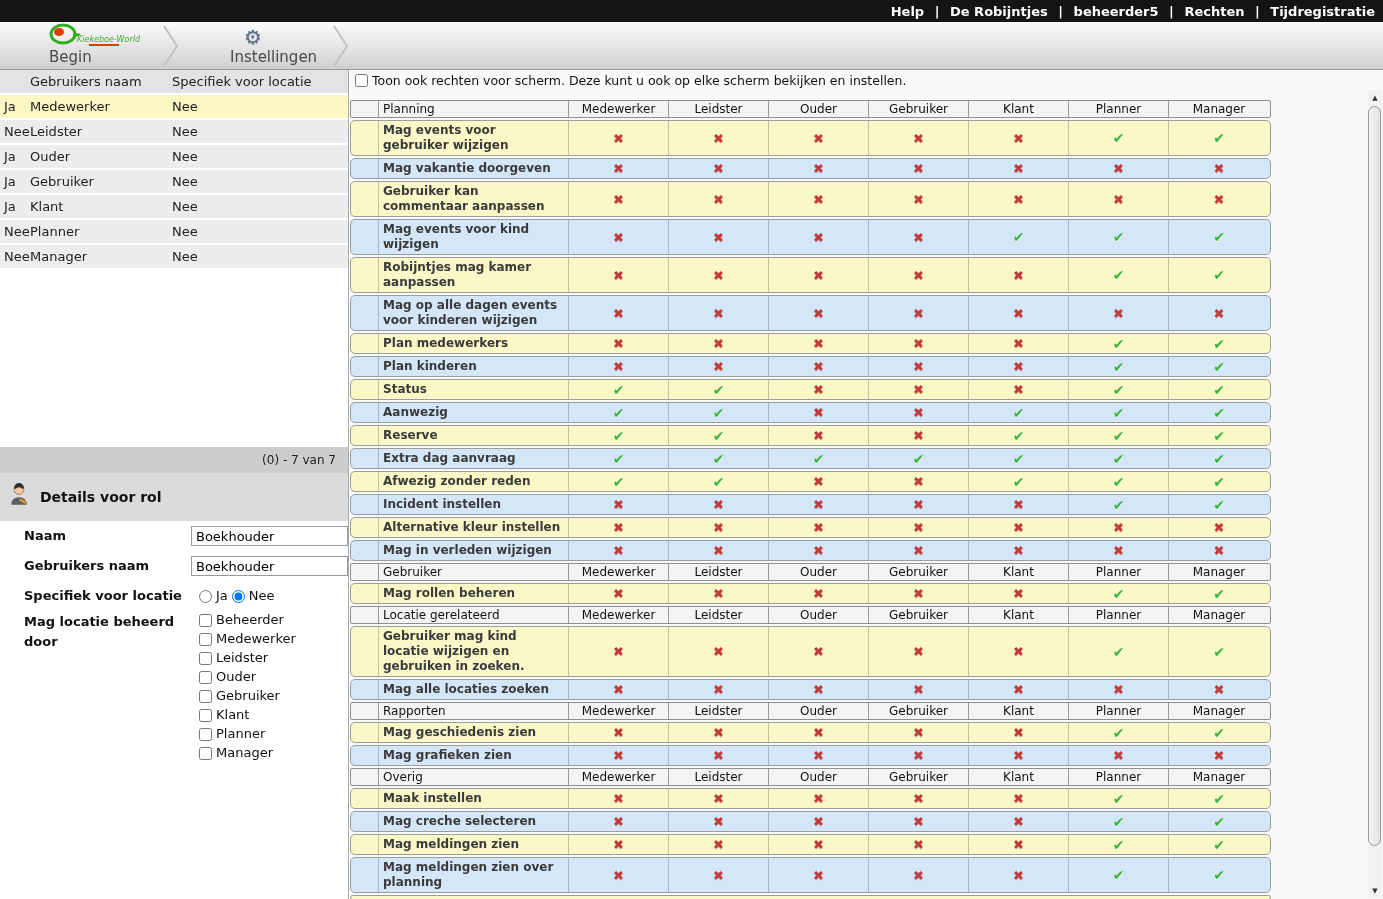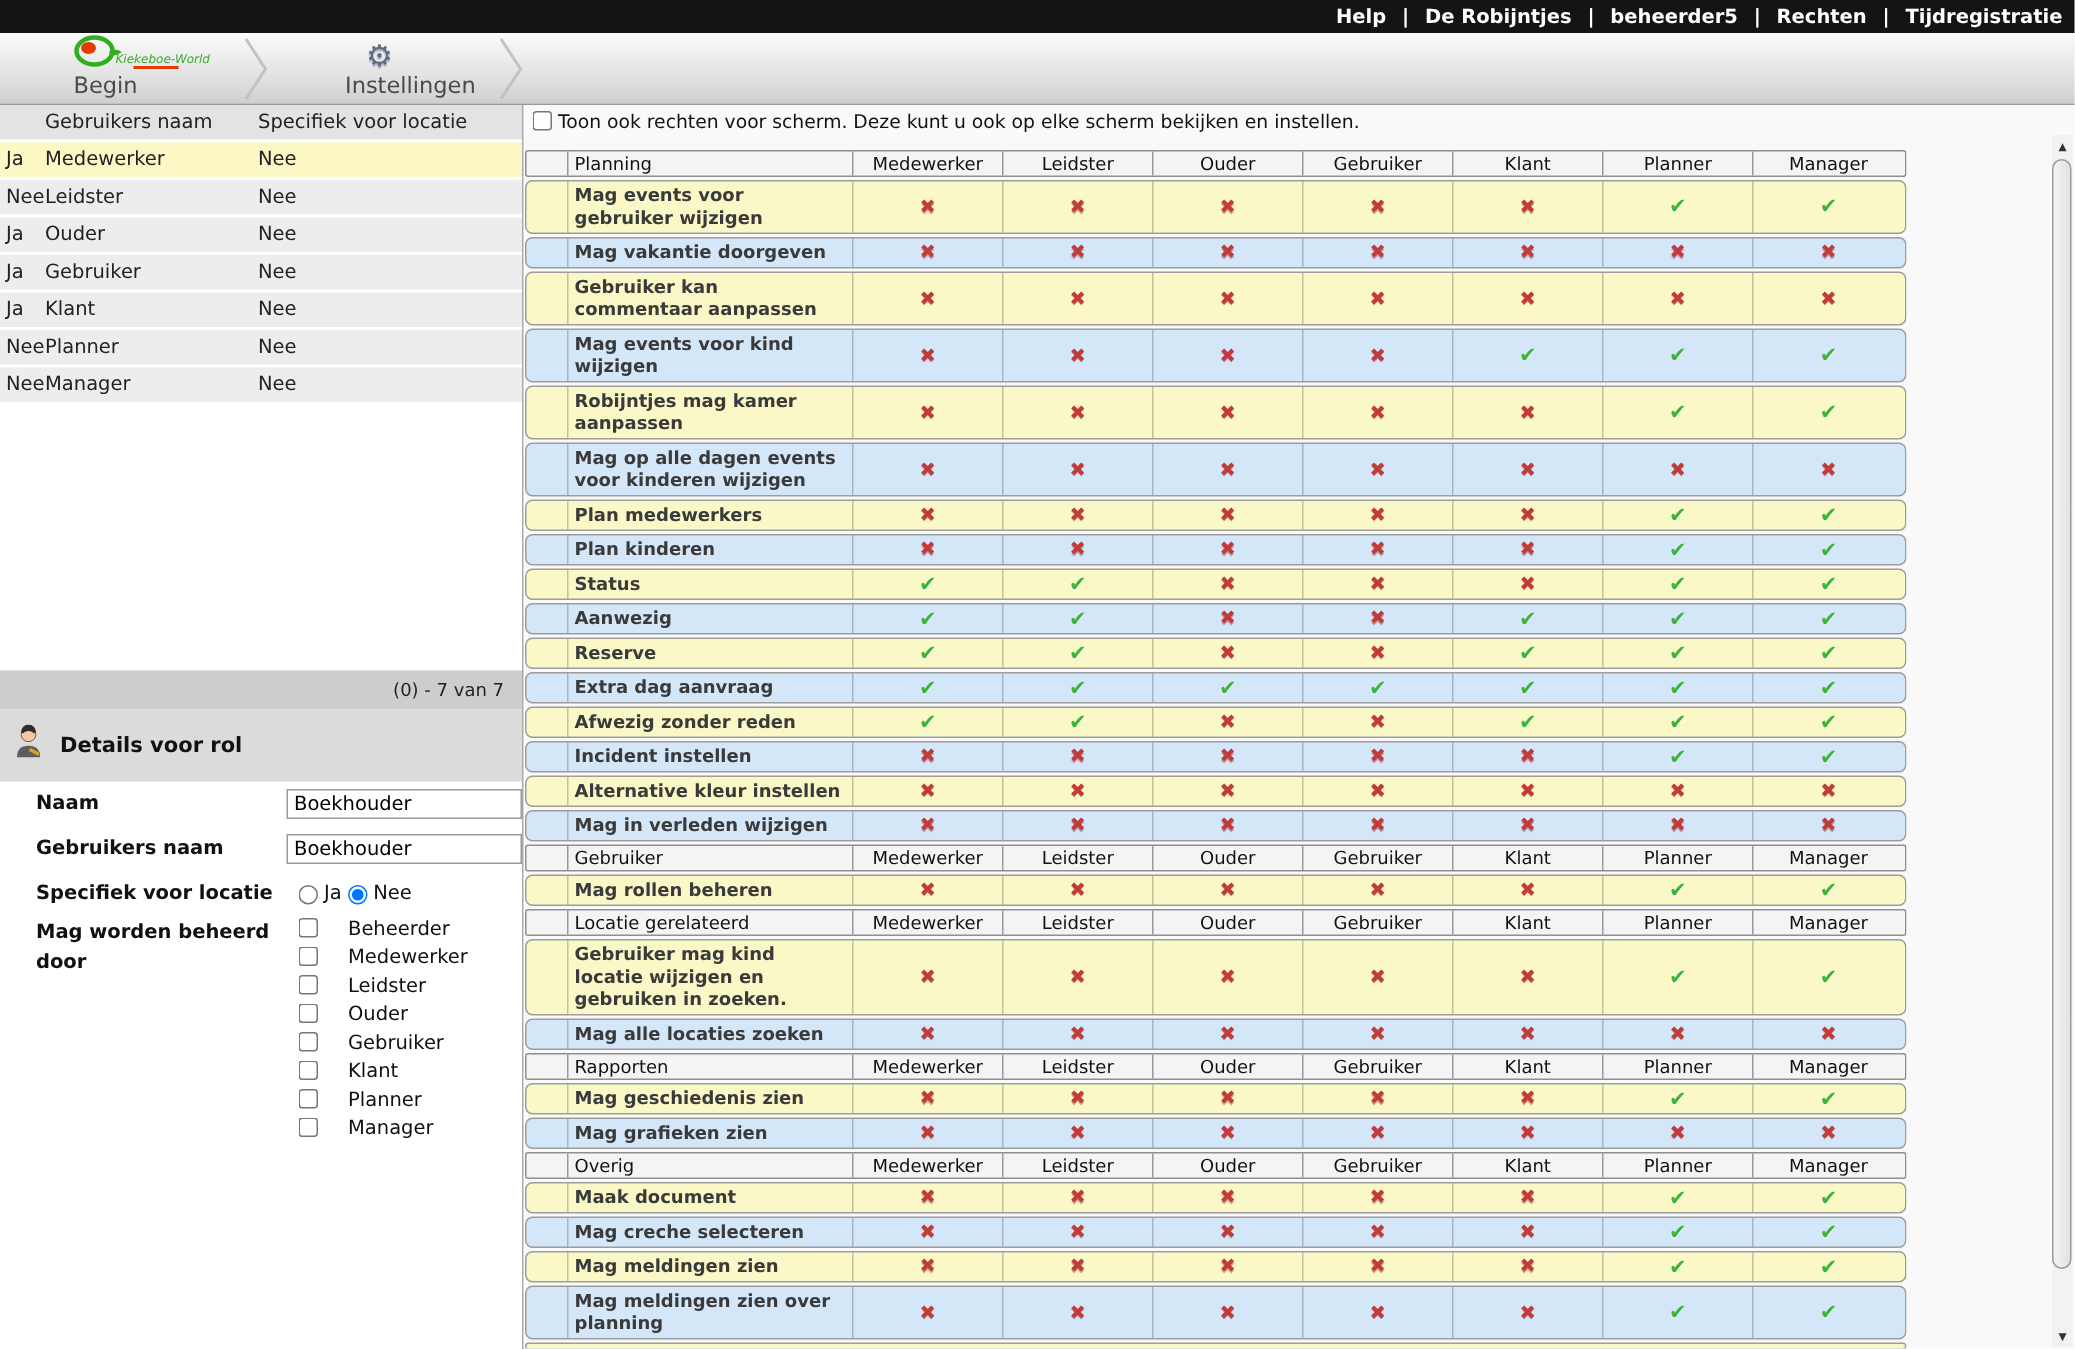--- a/index.html
+++ b/index.html
@@ -42,21 +42,21 @@
   .detailstrip { position:absolute; left:0; top:403px; width:100%; height:48px;
                  background:#dbdbdb; display:flex; align-items:center; gap:10px; padding-left:8px; }
   .detailstrip .dtitle { font-size:14px; font-weight:bold; color:#111; }
   .dform { position:absolute; left:0; top:456px; width:100%;padding-left:16px; }
   .frow { display:flex; align-items:flex-start; margin-bottom:10px; }
   .frow .flabel { width:183px; padding-left:8px; font-size:13px; font-weight:bold; color:#111; line-height:20px; }
   .frow input[type=text] { width:157px; height:20px; border:1px solid #9a9a9a; font-size:13px;
                            font-family:inherit; padding:0 4px; background:#fff; }
   .radiogrp { display:flex; align-items:center; gap:4px; font-size:13px; color:#111; line-height:20px; }
   .cbcol { display:flex; flex-direction:column; gap:4px; }
-  .cbitem { display:flex; align-items:flex-start; gap:20px; font-size:13px; color:#111; height:15px; }
+  .cbitem { display:flex; align-items:flex-end; gap:4px; font-size:13px; color:#111; height:15px; }
   input[type=checkbox], input[type=radio] { width:13px; height:13px; }
   .leftbuttons { position:absolute; left:4px; bottom:5px; display:flex; gap:5px; }
   .btn { font-family:inherit; font-size:13px; color:#111; padding:3px 11px;
          background:linear-gradient(#fdfdfd,#e3e3e3); border:1px solid #8a8a8a;
          border-radius:3px; box-shadow:0 0 0 1px #d7d7d7; cursor:pointer; }
 
   
   .rightpanel { position:absolute; left:350px; top:70px; width:1033px; height:829px; background:#f9f9f9; }
   .togglerow { position:absolute; left:5px; top:3px; display:flex; align-items:center; gap:4px;
                font-size:12.5px; color:#111; }
@@ -206,21 +206,21 @@
     <div class="frow" style="margin-bottom:6px;">
       <span class="flabel">Specifiek voor locatie</span>
       <span class="radiogrp" id="radiogrp">
           <input type="radio" name="specloc" style="">
           <span>Ja</span>
           <input type="radio" name="specloc" checked="" style="">
           <span>Nee</span>
         </span>
     </div>
     <div class="frow">
-      <span class="flabel">Mag worden beheerd door</span>
+      <span class="flabel">Mag locatie beheerd door</span>
       <span class="cbcol" id="cbcol">
           <span class="cbitem">
             <input type="checkbox" style="">
             <span>Beheerder</span>
           </span>
           <span class="cbitem">
             <input type="checkbox" style="">
             <span>Medewerker</span>
           </span>
           <span class="cbitem">
@@ -839,21 +839,21 @@
         <span class="rcell">Medewerker</span>
         <span class="rcell">Leidster</span>
         <span class="rcell">Ouder</span>
         <span class="rcell">Gebruiker</span>
         <span class="rcell">Klant</span>
         <span class="rcell">Planner</span>
         <span class="rcell">Manager</span>
       </div>
       <div class="mrow za">
         <span class="ncell"></span>
-        <span class="lcell">Maak document</span>
+        <span class="lcell">Maak instellen</span>
         <span class="vcell">
           <span class="icon-x">✖</span>
         </span>
         <span class="vcell">
           <span class="icon-x">✖</span>
         </span>
         <span class="vcell">
           <span class="icon-x">✖</span>
         </span>
         <span class="vcell">

